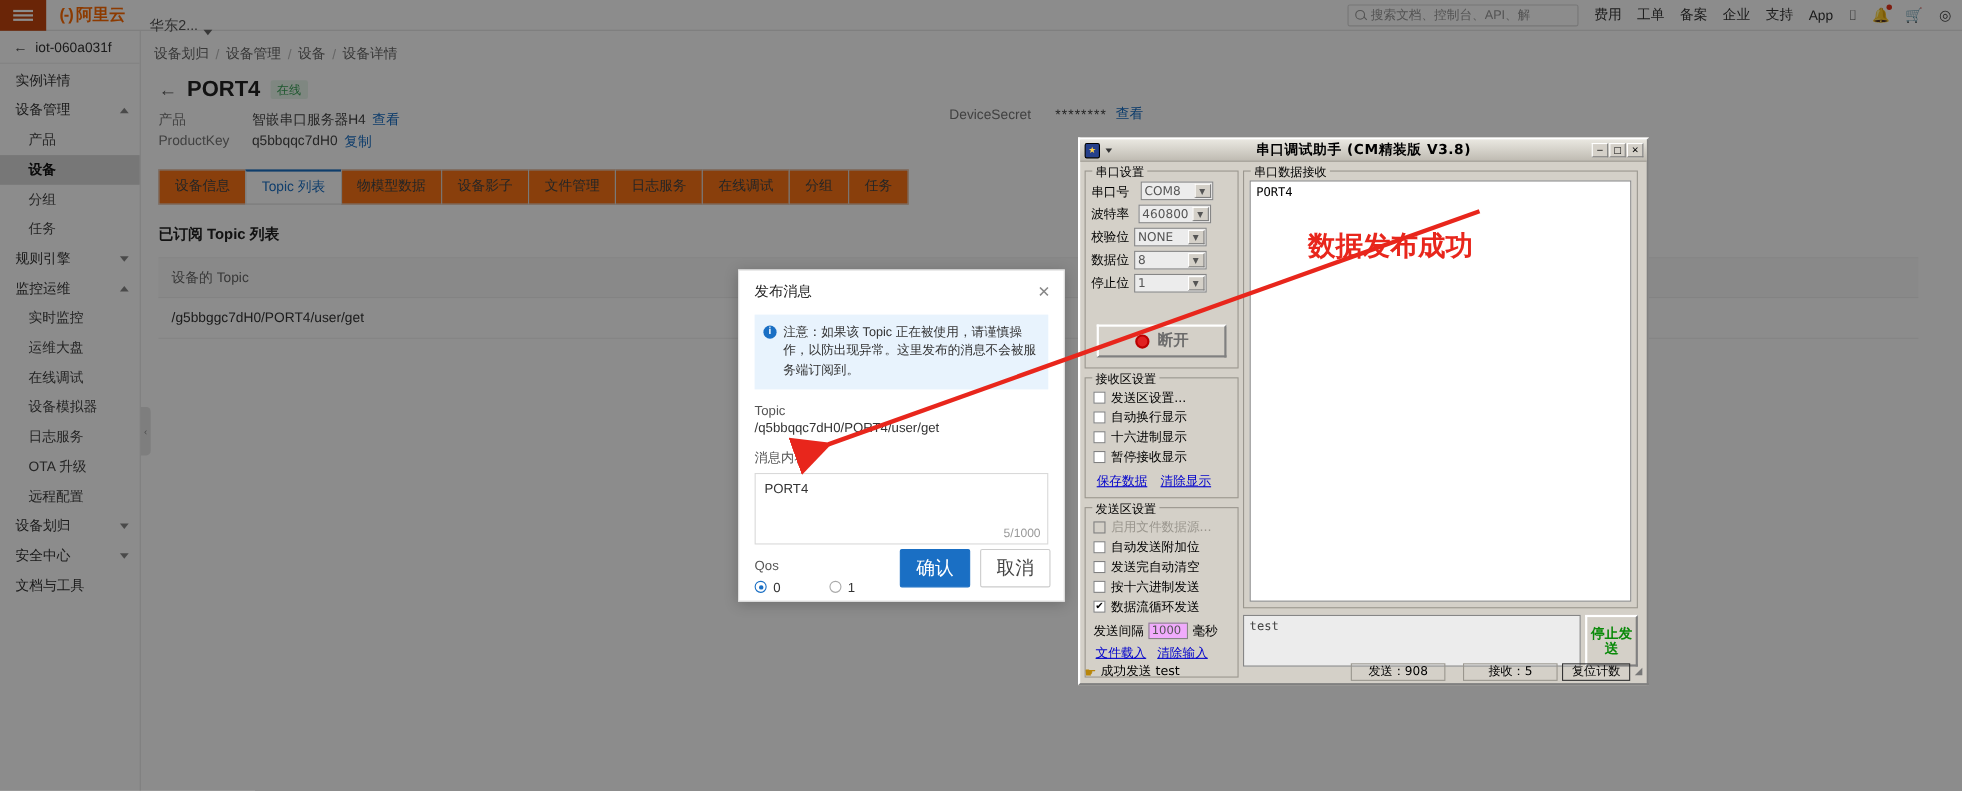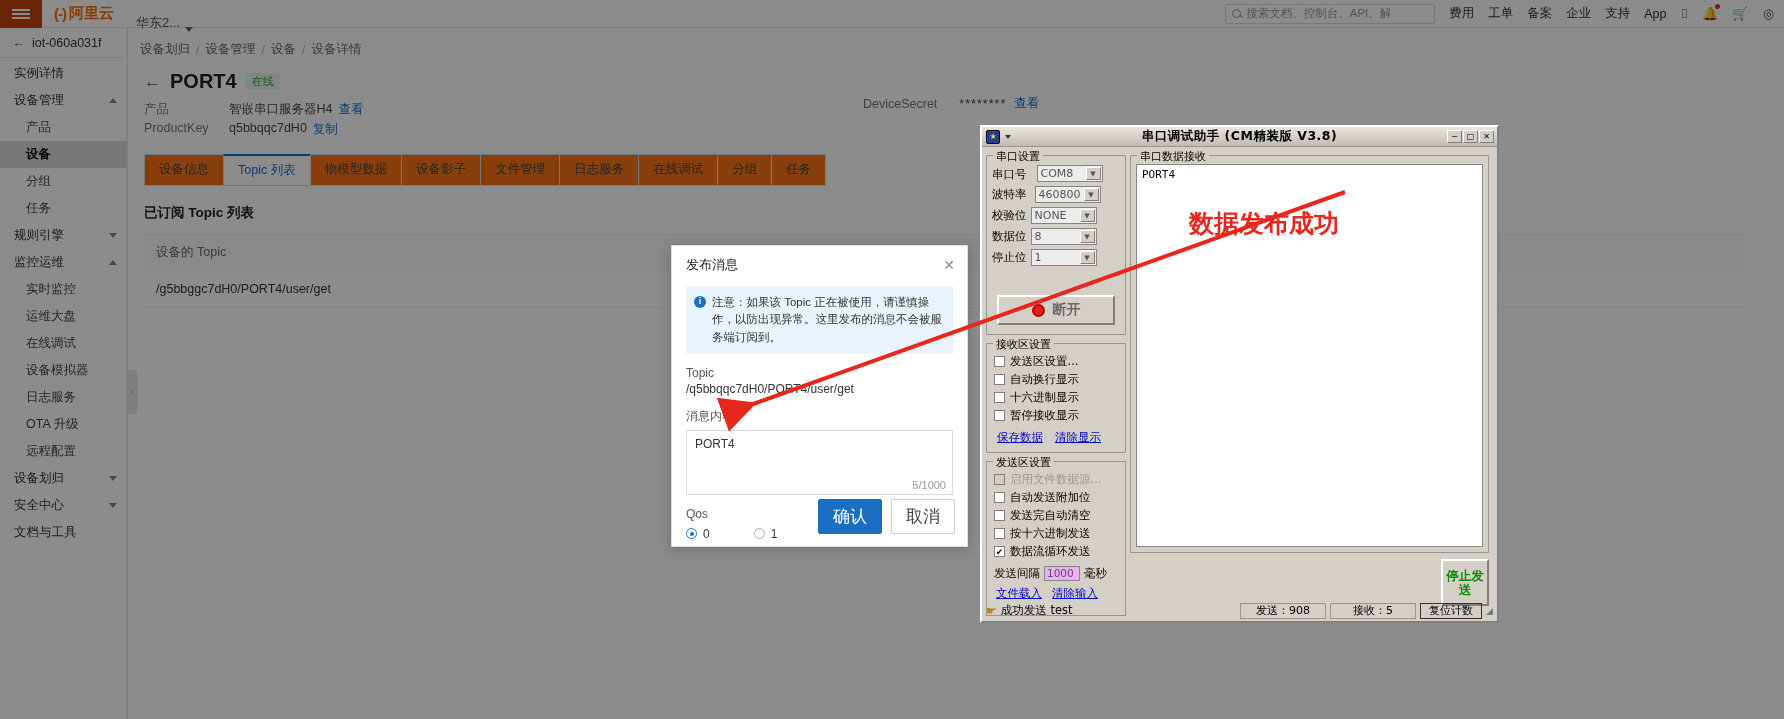--- a/index.html
+++ b/index.html
@@ -463,29 +463,32 @@
       </div>
     </div>
 
     <div class="group" style="left:148px; top:8px; width:359px; height:398px;">
       <div class="glabel">串口数据接收</div>
       <div class="recv-area" style="left:5px; top:8px; right:5px; bottom:5px;">
         <div style="padding:3px 5px; font-size:11px; font-family:'DejaVu Sans Mono',monospace;">PORT4</div>
       </div>
     </div>
 
+    <div class="send-area" style="left:148px; top:412px; width:307px; height:47px;">
+      <div style="padding:3px 5px; font-size:11px; font-family:'DejaVu Sans Mono',monospace; color:#444;">test</div>
+    </div>
     <div class="btn3d" style="position:absolute; left:459px; top:412px; width:48px; height:47px;">
       <span style="font-size:12.5px;font-weight:bold;color:#0a8a0a;line-height:1.1;text-align:center;">停止发送</span>
     </div>
 
     <div class="statusbar">
       <span style="color:#b8860b;font-size:12px;">☛</span>
       <span style="font-size:11.5px;">成功发送 test</span>
       <span class="sb-cell" style="margin-left:auto; width:86px;">发送：908</span>
-      <span class="sb-cell" style="width:86px;">接收：5</span>
+      <span class="sb-cell" style="width:86px;margin-left:12px;">接收：5</span>
       <span class="sb-cell" style="width:62px;border:1px solid #333;">复位计数</span>
       <span style="font-size:9px;color:#777;">◢</span>
     </div>
   </div>
 </div>
 
 <svg class="arrow-line" style="left:0; top:0;" width="1784" height="719">
   <defs>
     <marker id="ah" markerWidth="9" markerHeight="9" refX="1" refY="4.5" orient="auto">
       <polygon points="9,0 9,9 0,4.5" fill="#e8261c"></polygon>

